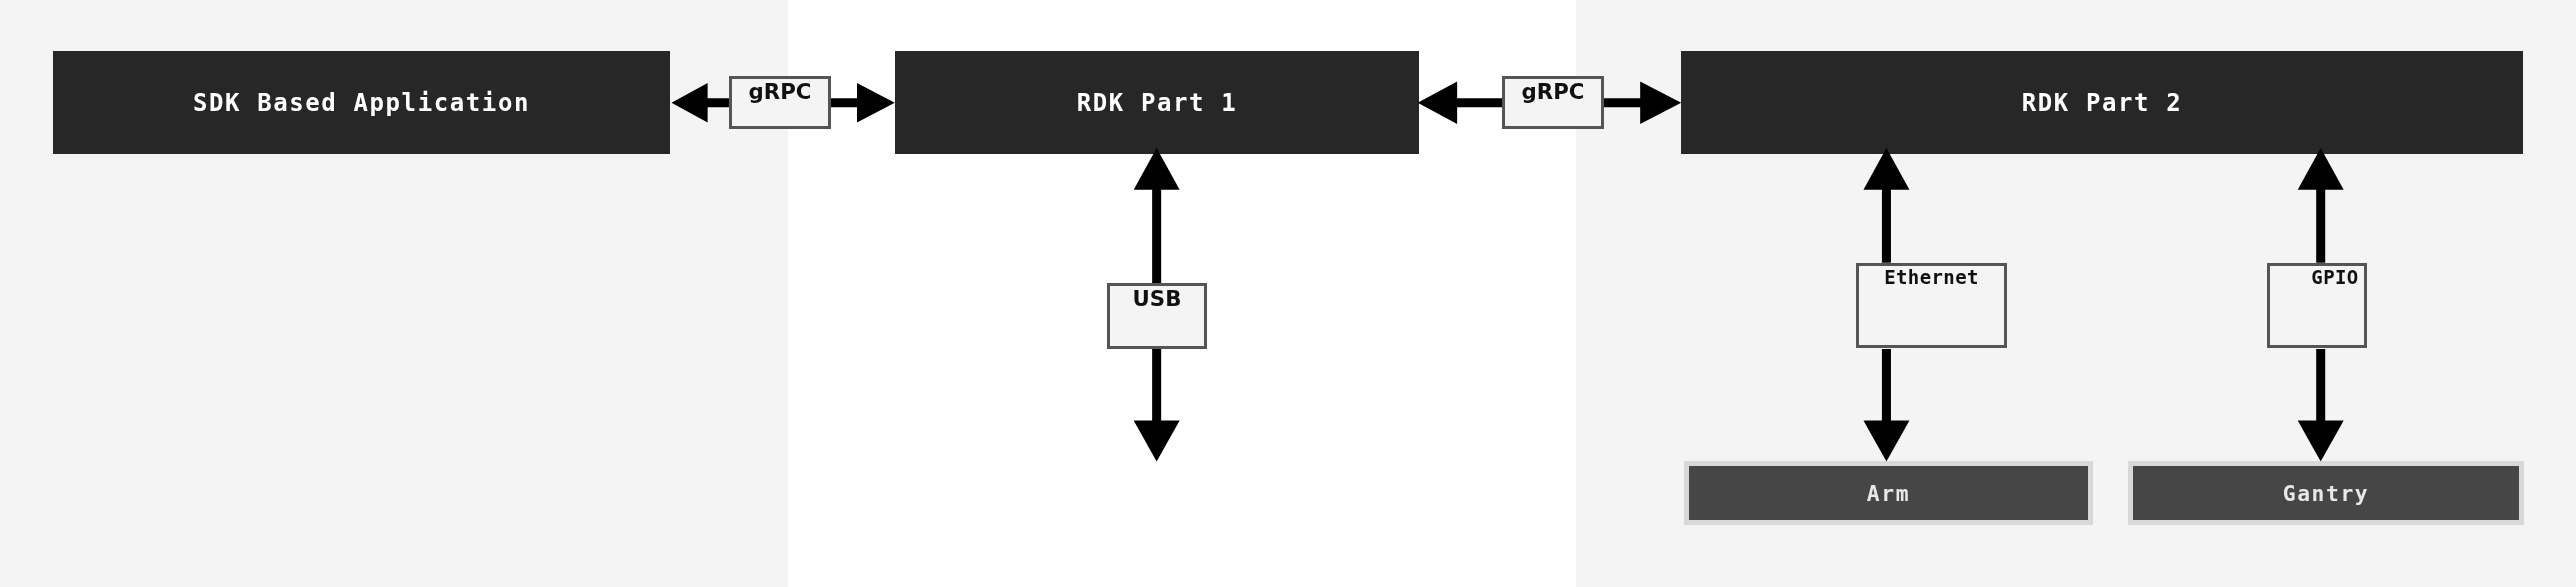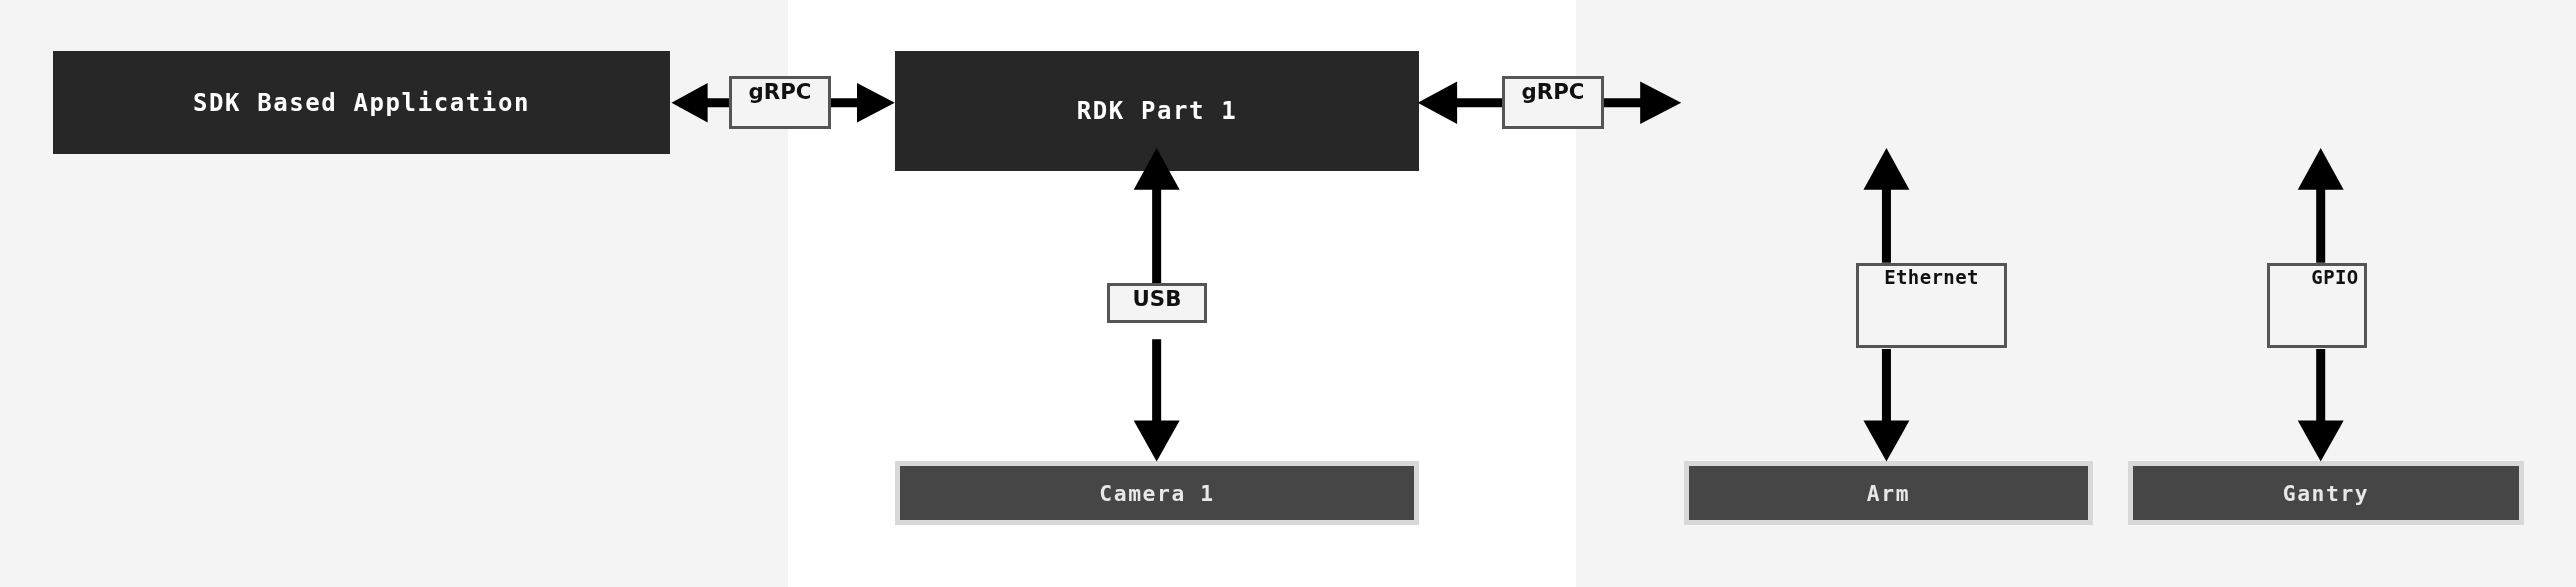--- a/index.html
+++ b/index.html
@@ -132,46 +132,46 @@
       <polygon points="2827,180 2799,231 2855,231"></polygon>
       <line x1="2827" y1="425" x2="2827" y2="530" stroke="#000" stroke-width="11"></line>
       <polygon points="2827,562 2799,512 2855,512"></polygon>
     </g>
   </svg>
 
   <div class="node" style="left:53px; top:51px; width:617px; height:103px;">
     <span>SDK Based Application</span>
   </div>
 
-  <div class="node" style="left:895px; top:51px; width:524px; height:120px;">
+  <div class="node" style="left:895px; top:51px; width:524px; height:103px;">
     <span>RDK Part 1</span>
   </div>
 
+  <div class="node" style="left:1681px; top:51px; width:842px; height:103px;">
+    <span>RDK Part 2</span>
+  </div>
 
-  <div class="device" style="left:895px; top:461px; width:524px; height:64px;">
-    <span>Camera 1</span>
-  </div>
 
   <div class="device" style="left:1684px; top:461px; width:409px; height:64px;">
     <span>Arm</span>
   </div>
 
   <div class="device" style="left:2128px; top:461px; width:396px; height:64px;">
     <span>Gantry</span>
   </div>
 
   <div class="chip sans" style="left:729px; top:76px; width:102px; height:53px;">
     <span>gRPC</span>
   </div>
 
   <div class="chip sans" style="left:1502px; top:76px; width:102px; height:53px;">
     <span>gRPC</span>
   </div>
 
-  <div class="chip sans" style="left:1107px; top:283px; width:100px; height:40px;">
+  <div class="chip sans" style="left:1107px; top:283px; width:100px; height:66px;">
     <span>USB</span>
   </div>
 
   <div class="chip" style="left:1813px; top:263px; width:151px; height:85px;margin-left:43px;">
     <span>Ethernet</span>
   </div>
 
   <div class="chip" style="left:2267px; top:263px; width:100px; height:85px;padding-left:36px;">
     <span>GPIO</span>
   </div>

